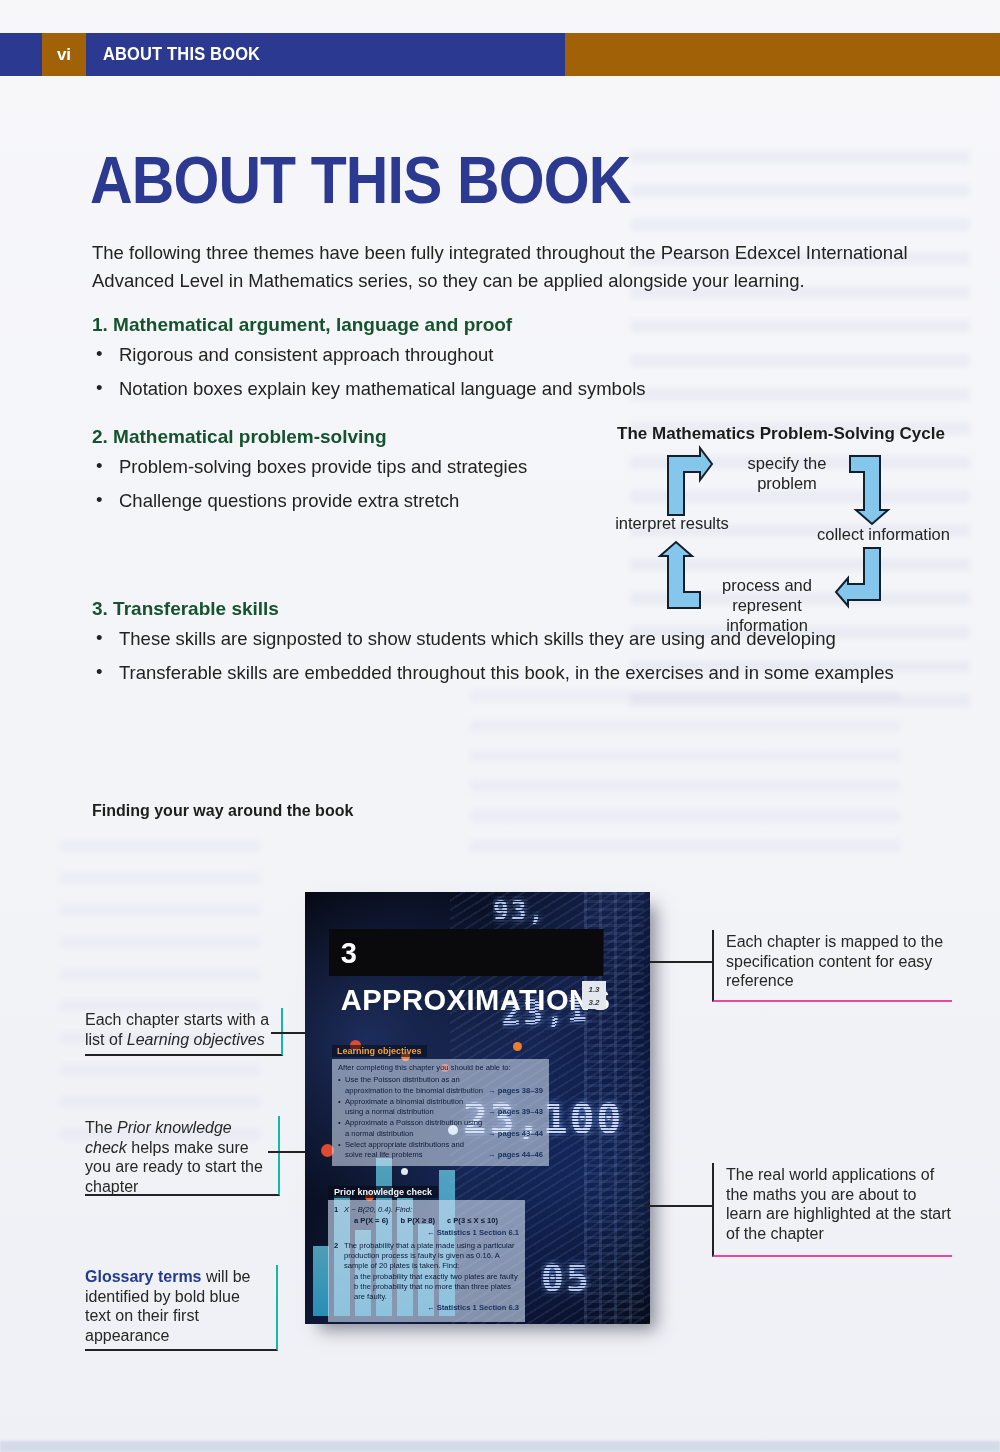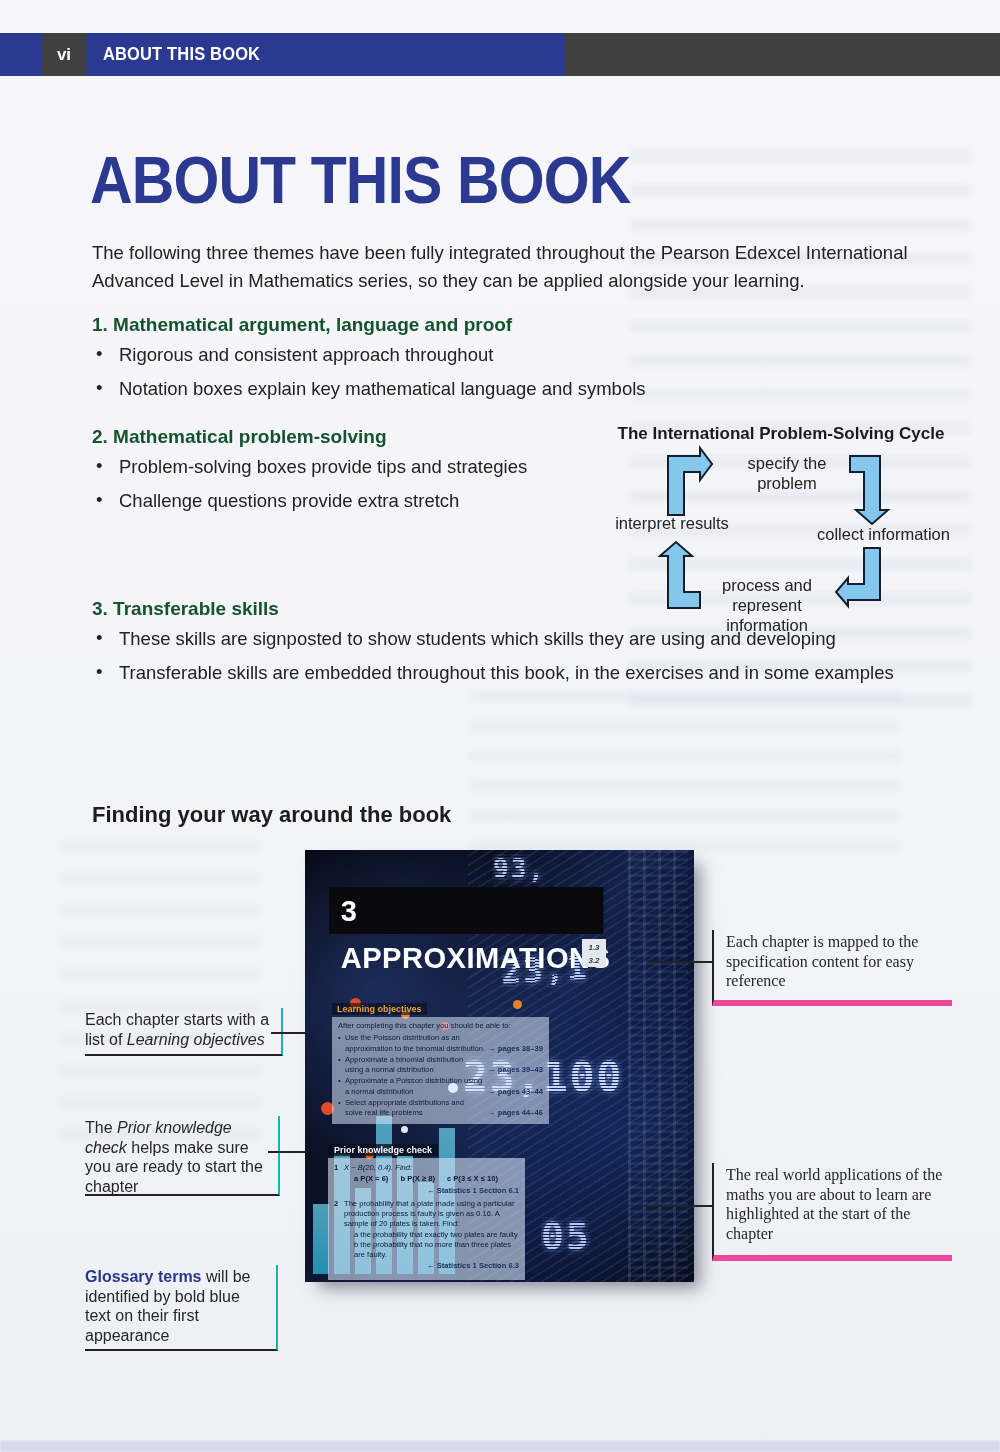--- a/index.html
+++ b/index.html
@@ -15,21 +15,21 @@
   .bleed2{left:470px;top:690px;width:430px;height:170px;
     background:repeating-linear-gradient(to bottom,rgba(66,84,166,.04) 0 12px,transparent 12px 30px);}
   .bleed3{left:60px;top:840px;width:200px;height:320px;
     background:repeating-linear-gradient(to bottom,rgba(66,84,166,.035) 0 12px,transparent 12px 32px);}
   .bleed4{left:0;top:1441px;width:1000px;height:11px;background:rgba(150,162,205,.28);filter:blur(1px);}
 
   
   .hbar{position:absolute;top:33px;left:0;width:1000px;height:43px;}
   .hseg{position:absolute;top:0;height:100%;}
   .hseg.blue{background:#2b3a90;}
-  .hseg.black{background:#404040;}
+  .hseg.black{background:#a16207;}
   .folio{color:#fff;font-weight:bold;font-size:17px;width:100%;text-align:center;line-height:43px;}
   .htitle{color:#fff;font-weight:bold;font-size:17.5px;line-height:43px;padding-left:18px;
           letter-spacing:.2px;transform:scaleX(.94);transform-origin:left;}
 
   
   .pagetitle{left:90px;top:146px;font-size:67px;font-weight:bold;color:#2b3990;
              letter-spacing:-1px;line-height:1;transform:scaleX(.88);transform-origin:left top;white-space:nowrap;}
 
   .intro{left:92px;top:239px;width:850px;font-size:18.5px;line-height:1.5;color:#222320;}
 
@@ -37,29 +37,29 @@
   ul.blist{list-style:none;margin:0;padding:0;}
   ul.blist li{position:relative;padding-left:27px;margin-bottom:9px;font-size:18.5px;line-height:1.34;color:#222320;}
   ul.blist li::before{content:"•";position:absolute;left:4px;top:-1px;color:#222;}
 
   
   .diagram{left:605px;top:424px;width:352px;height:212px;}
   .diagtitle{position:absolute;top:0;left:0;width:100%;text-align:center;font-size:17px;font-weight:bold;color:#1b1c1a;}
   .dlabel{position:absolute;font-size:16.5px;color:#232421;text-align:center;line-height:1.2;}
 
   
-  .finding{left:92px;top:802px;font-size:22px;font-weight:bold;color:#1d1e1b;}
-
-  
-  .figure{left:305px;top:850px;width:345px;height:432px;overflow:hidden;
+  .finding{left:92px;top:802px;font-size:16px;font-weight:bold;color:#1d1e1b;}
+
+  
+  .figure{left:305px;top:892px;width:345px;height:432px;overflow:hidden;
     background:
       radial-gradient(circle at 18% 34%,rgba(45,70,140,.55),transparent 42%),
       radial-gradient(circle at 80% 65%,rgba(30,60,130,.5),transparent 50%),
       linear-gradient(118deg,#05070f 0%,#0a1126 32%,#142149 54%,#0a1232 72%,#05070e 100%);
-    box-shadow:10px 10px 16px -4px rgba(70,74,92,.6);padding-left:44px;}
+    box-shadow:10px 10px 16px -4px rgba(70,74,92,.6);}
   .streaks{position:absolute;left:42%;top:0;width:58%;height:100%;
     background:repeating-linear-gradient(-32deg,rgba(115,155,235,.12) 0 2px,transparent 2px 8px);}
   .ledcols{position:absolute;right:6px;top:0;width:60px;height:100%;
     background:repeating-linear-gradient(to right,rgba(160,190,250,.22) 0 3px,transparent 3px 15px),
                repeating-linear-gradient(to bottom,rgba(160,190,250,.18) 0 3px,transparent 3px 8px);
     background-blend-mode:screen;opacity:.55;}
   .ticker{position:absolute;font-family:"DejaVu Sans Mono","Liberation Mono",monospace;font-weight:bold;
     color:#c3d6fb;text-shadow:0 0 7px rgba(140,180,255,.95);letter-spacing:2px;opacity:.92;
     -webkit-mask-image:repeating-linear-gradient(to bottom,#000 0 2px,transparent 2px 3px);
     mask-image:repeating-linear-gradient(to bottom,#000 0 2px,transparent 2px 3px);}
@@ -87,21 +87,21 @@
   .pkparts{display:flex;gap:12px;margin:1px 0 0 10px;font-weight:bold;}
   .pkref{text-align:right;font-weight:bold;color:#17315e;margin-top:1px;}
   .pksub{margin-left:10px;}
   .factbox{position:absolute;left:228px;top:338px;width:119px;background:rgba(198,220,243,.85);
     padding:5px 6px;box-sizing:border-box;font-size:7.6px;line-height:1.4;color:#0d2450;}
   .factdot{position:absolute;right:3px;top:7px;width:10px;height:10px;border-radius:50%;background:#17181c;}
 
   
   .callout{position:absolute;font-size:16px;line-height:19.5px;color:#262725;}
   .callout.lft{border-right:2px solid #14b8a6;border-bottom:2px solid #222;padding:2px 10px 0 0;}
-  .callout.rgt{border-left:2px solid #222;border-bottom:6px solid #ec4899;padding:2px 0 0 12px;font-family:Liberation Serif, serif;}
+  .callout.rgt{border-left:2px solid #222;border-bottom:2px solid #ec4899;padding:2px 0 0 12px;}
   .conn{position:absolute;height:2px;background:#222;}
   .gloss{font-weight:bold;color:#233a8e;}
 </style>
 </head>
 <body>
 
 <div class="bleed bleed1"></div>
 <div class="bleed bleed2"></div>
 <div class="bleed bleed3"></div>
 <div class="bleed bleed4"></div>
@@ -132,21 +132,21 @@
   <li>Challenge questions provide extra stretch</li>
 </ul>
 
 <div class="abs themehead" style="left:92px;top:598px;">3. Transferable skills</div>
 <ul class="blist abs" style="left:92px;top:627px;width:880px;">
   <li>These skills are signposted to show students which skills they are using and developing</li>
   <li>Transferable skills are embedded throughout this book, in the exercises and in some examples</li>
 </ul>
 
 <div class="abs diagram">
-  <div class="diagtitle">The International Problem-Solving Cycle</div>
+  <div class="diagtitle">The Mathematics Problem-Solving Cycle</div>
   <svg width="300" height="200" style="position:absolute;left:0;top:6px;">
     <path d="M63,85 V26 H95 V18 L107,34 L95,50 V42 H79 V85 Z" fill="#85c6ec" stroke="#13202c" stroke-width="2"></path>
     <path d="M245,26 H275 V80 H283 L267,94 L251,80 H259 V42 H245 Z" fill="#85c6ec" stroke="#13202c" stroke-width="2"></path>
     <path d="M259,118 V154 H243 V148 L231,162 L243,176 V170 H275 V118 Z" fill="#85c6ec" stroke="#13202c" stroke-width="2"></path>
     <path d="M95,162 H79 V126 H87 L71,112 L55,126 H63 V178 H95 Z" fill="#85c6ec" stroke="#13202c" stroke-width="2"></path>
   </svg>
   <div class="dlabel" style="left:112px;top:30px;width:140px;">specify the problem</div>
   <div class="dlabel" style="left:205px;top:101px;width:147px;">collect information</div>
   <div class="dlabel" style="left:8px;top:90px;width:118px;">interpret results</div>
   <div class="dlabel" style="left:92px;top:152px;width:140px;">

